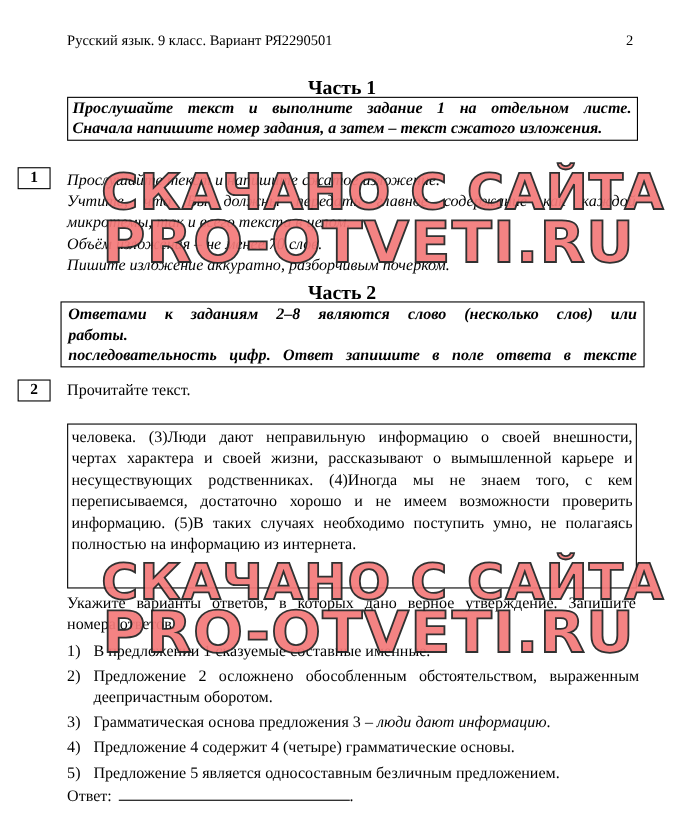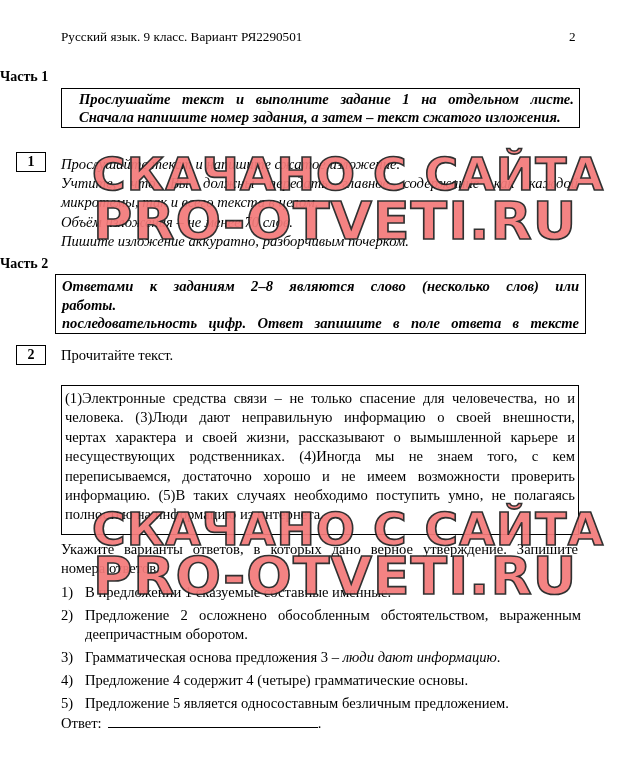--- a/index.html
+++ b/index.html
@@ -19,22 +19,22 @@
     .page { position: absolute; left: 0; top: 0; width: 622px; height: 763px; }
     .header-left {
       position: absolute; left: 61px; top: 29px;
       font-size: 13.2px;
     }
     .header-right {
       position: absolute; left: 569px; top: 29px;
       font-size: 13.2px;
     }
     .part-title {
-      position: absolute; left: 0; width: 622px; 
-      font-weight: bold; font-size: 14px;
+      position: absolute; left: 0; width: 622px; text-align: center;
+      font-weight: bold; font-size: 18px;
     }
     .instr-box {
       position: absolute;
       border: 1.3px solid #000;
       font-weight: bold; font-style: italic;
       font-size: 14.6px;
       line-height: 18.4px;
       text-align: justify;
       text-align-last: left;
       box-sizing: border-box;
@@ -101,21 +101,21 @@
   </style>
 </head>
 <body>
 
 <div class="page">
 
   <div class="header-left">Русский язык. 9 класс. Вариант РЯ2290501</div>
   <div class="header-right">2</div>
 
   <div class="part-title" style="top:69px;">Часть 1</div>
-  <div class="instr-box" style="left:61px; top:88px; width:519px; height:40px; padding:1px 5px 0 17px;">
+  <div class="instr-box" style="left:61px; top:88px; width:519px; height:40px; padding:1px 5px 0 4px;">
     <span class="line">Прослушайте текст и выполните задание 1 на отдельном листе.</span>
     <span class="line last">Сначала напишите номер задания, а затем – текст сжатого изложения.</span>
   </div>
 
   <div class="task-num" style="left:16px; top:152px;">1</div>
   <div class="text-block" style="left:61px; top:155px; width:517px;font-style:italic;">
     <span class="left">Прослушайте текст и напишите сжатое изложение.</span>
     <span class="just">Учтите, что Вы должны передать главное содержание как каждой</span>
     <span class="left">микротемы, так и всего текста в целом.</span>
     <span class="left">Объём изложения – не менее 70 слов.</span>
@@ -128,21 +128,20 @@
     <span class="line last">работы.</span>
     <span class="line">последовательность цифр. Ответ запишите в поле ответа в тексте</span>
   </div>
 
   <div class="task-num" style="left:16px; top:345px;">2</div>
   <div class="text-block" style="left:61px; top:346px; width:517px;">
     <span class="left">Прочитайте текст.</span>
   </div>
 
   <div class="reading-box">
-    <span class="just">(1)Электронные средства связи – не только спасение для человечества, но и</span>
     <span class="just">человека. (3)Люди дают неправильную информацию о своей внешности,</span>
     <span class="just">чертах характера и своей жизни, рассказывают о вымышленной карьере и</span>
     <span class="just">несуществующих родственниках. (4)Иногда мы не знаем того, с кем</span>
     <span class="just">переписываемся, достаточно хорошо и не имеем возможности проверить</span>
     <span class="just">информацию. (5)В таких случаях необходимо поступить умно, не полагаясь</span>
     <span class="left">полностью на информацию из интернета.</span>
   </div>
 
   <div class="text-block" style="left:61px; top:540px; width:517px; line-height:19px;">
     <span class="just">Укажите варианты ответов, в которых дано верное утверждение. Запишите</span>

